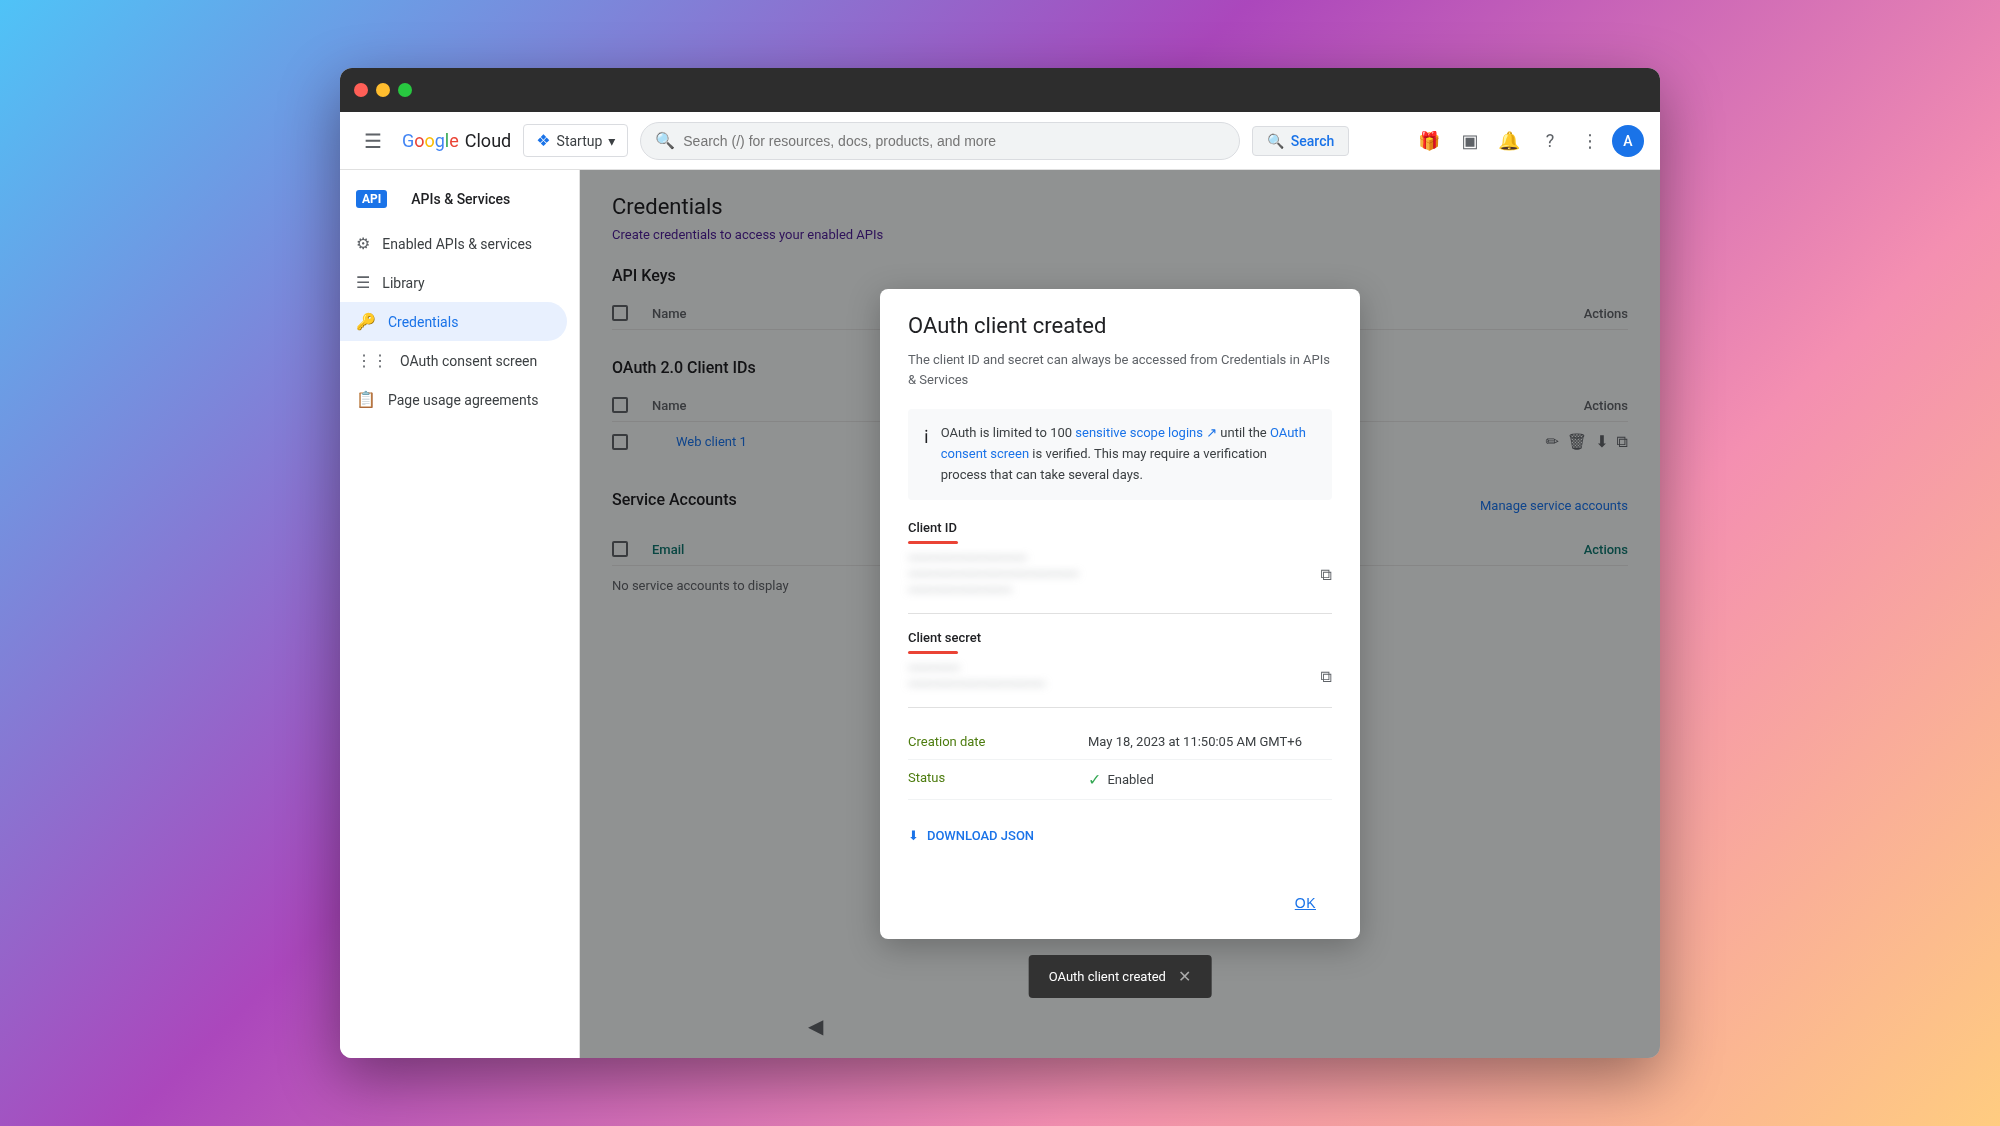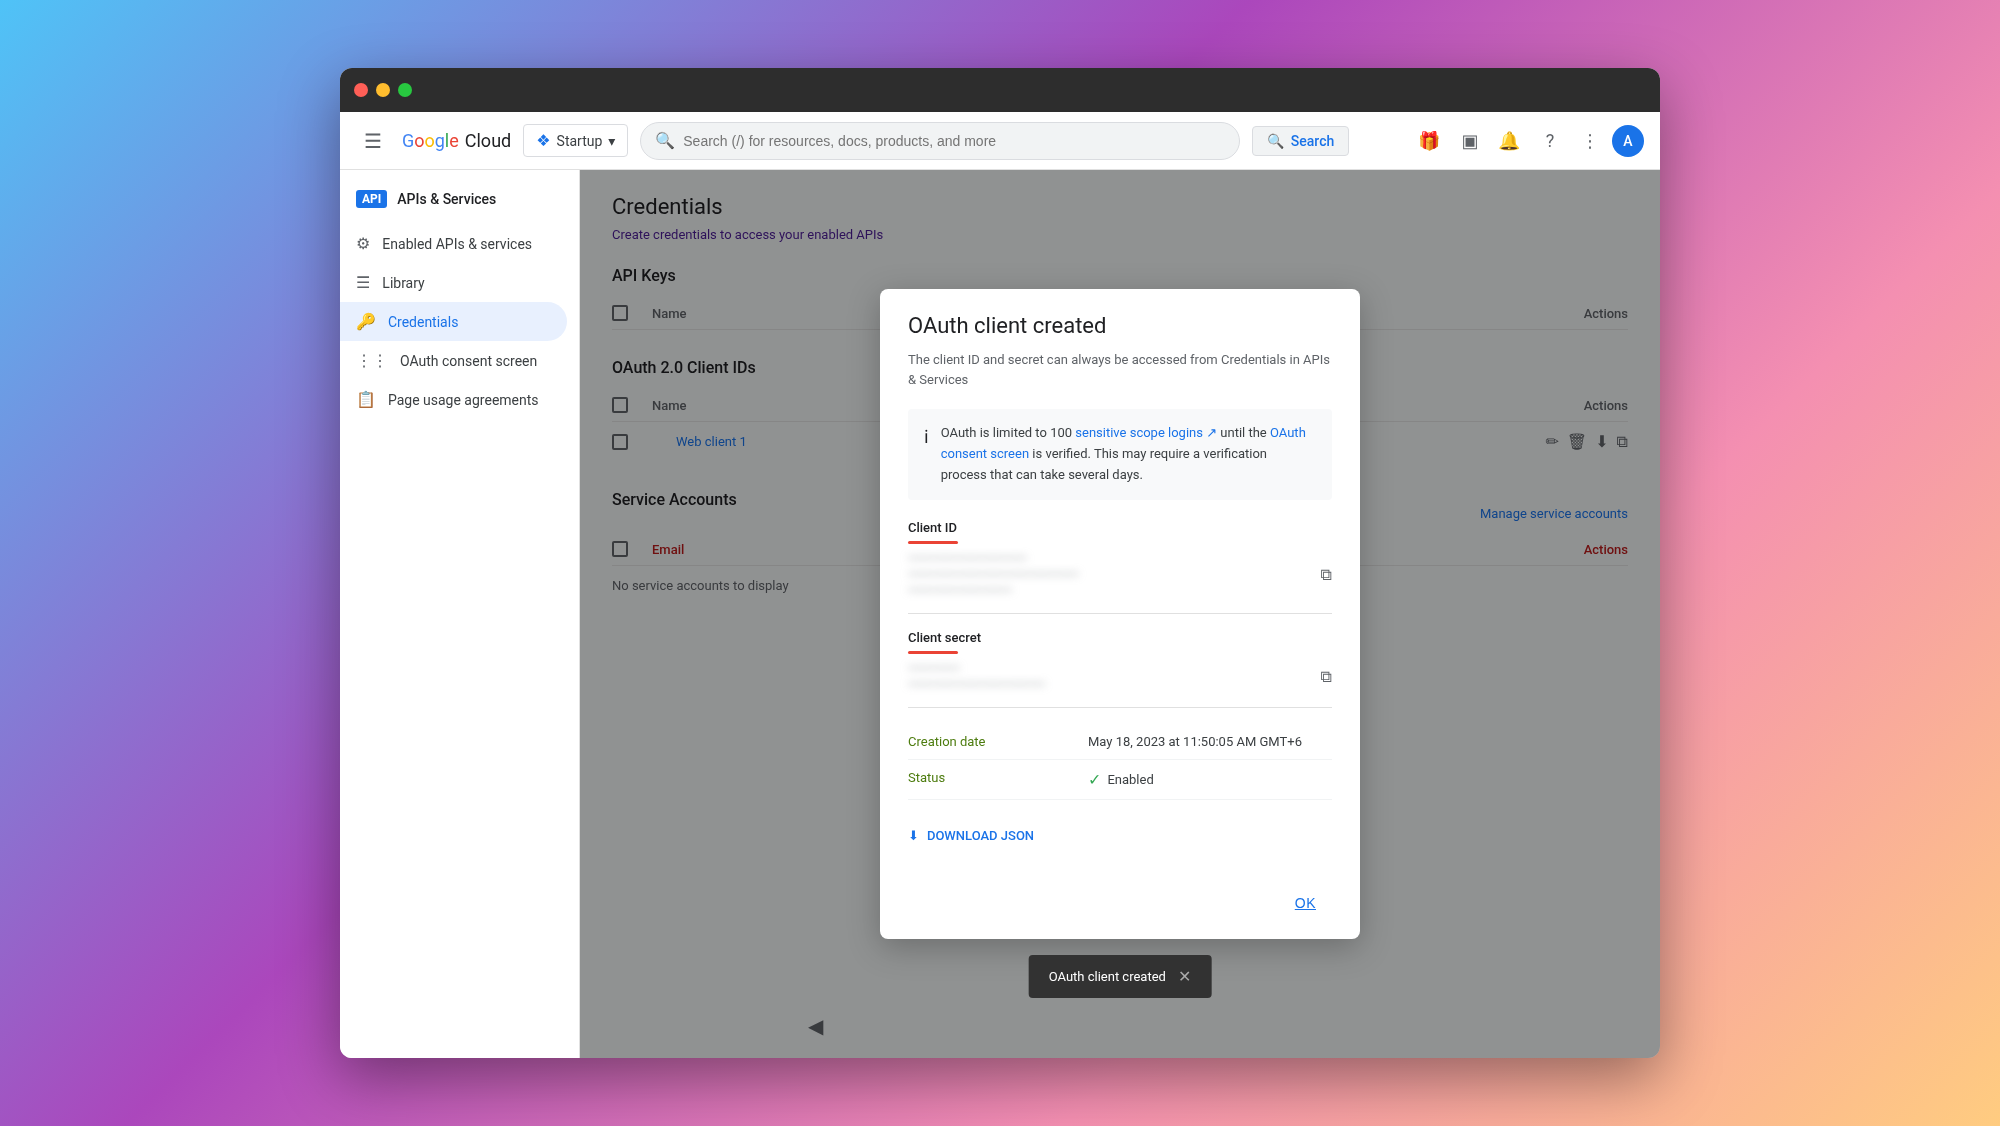--- a/index.html
+++ b/index.html
@@ -174,21 +174,21 @@
       width: 240px;
       background: #fff;
       border-right: 1px solid #e0e0e0;
       padding: 12px 0;
       flex-shrink: 0;
       overflow-y: auto;
     }
     .sidebar-header {
       display: flex;
       align-items: center;
-      gap: 10px;
+      gap: 24px;
       padding: 8px 16px 16px;
     }
     .api-badge {
       background: #1a73e8;
       color: white;
       font-size: 12px;
       font-weight: 700;
       padding: 2px 6px;
       border-radius: 3px;
     }
@@ -307,33 +307,33 @@
       color: #5f6368;
       cursor: pointer;
       font-size: 16px;
     }
 
     .service-accounts-section {
       margin-top: 28px;
     }
     .service-accounts-header {
       display: flex;
-      align-items: flex-end;
+      align-items: center;
       justify-content: space-between;
       margin-bottom: 12px;
     }
     .service-table-header {
       display: grid;
       grid-template-columns: 40px 1fr auto;
       align-items: center;
       padding: 8px 0;
       border-bottom: 1px solid #e0e0e0;
       font-size: 13px;
       font-weight: 500;
-      color: #b91c1c;
+      color: #0f766e;
     }
 
     
     .overlay {
       position: absolute;
       top: 0;
       left: 0;
       right: 0;
       bottom: 0;
       background: rgba(0,0,0,0.4);

